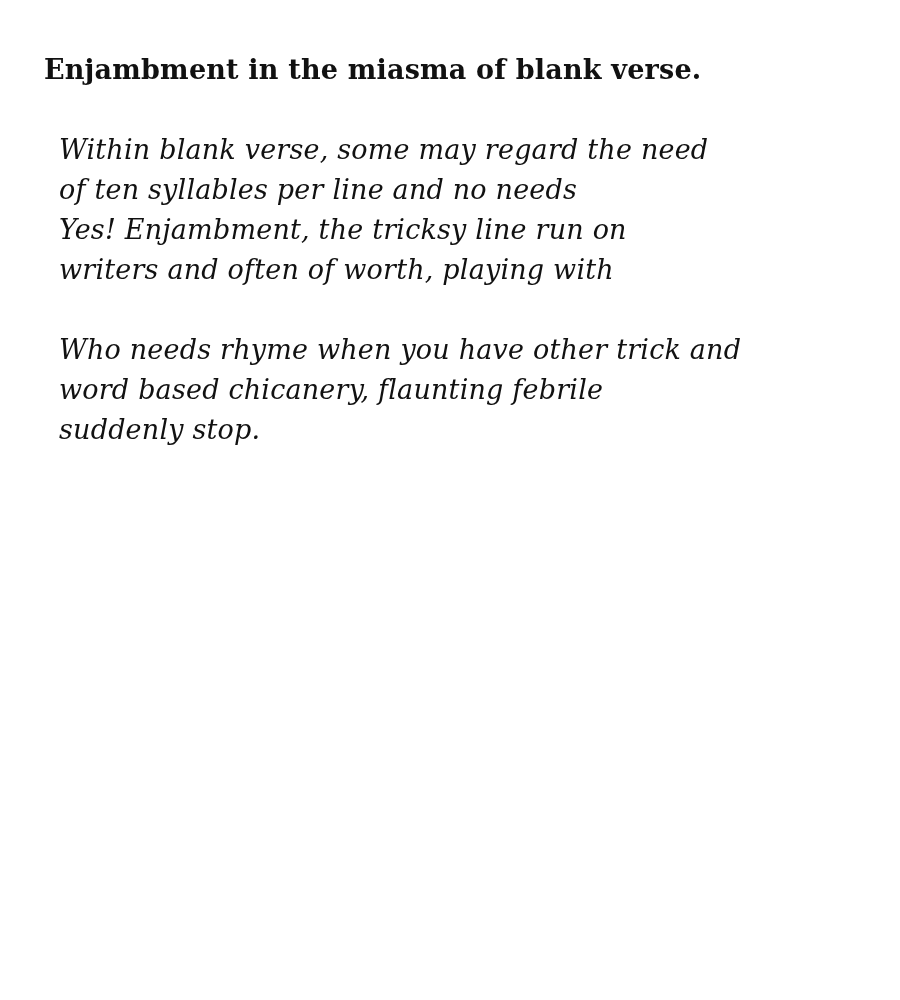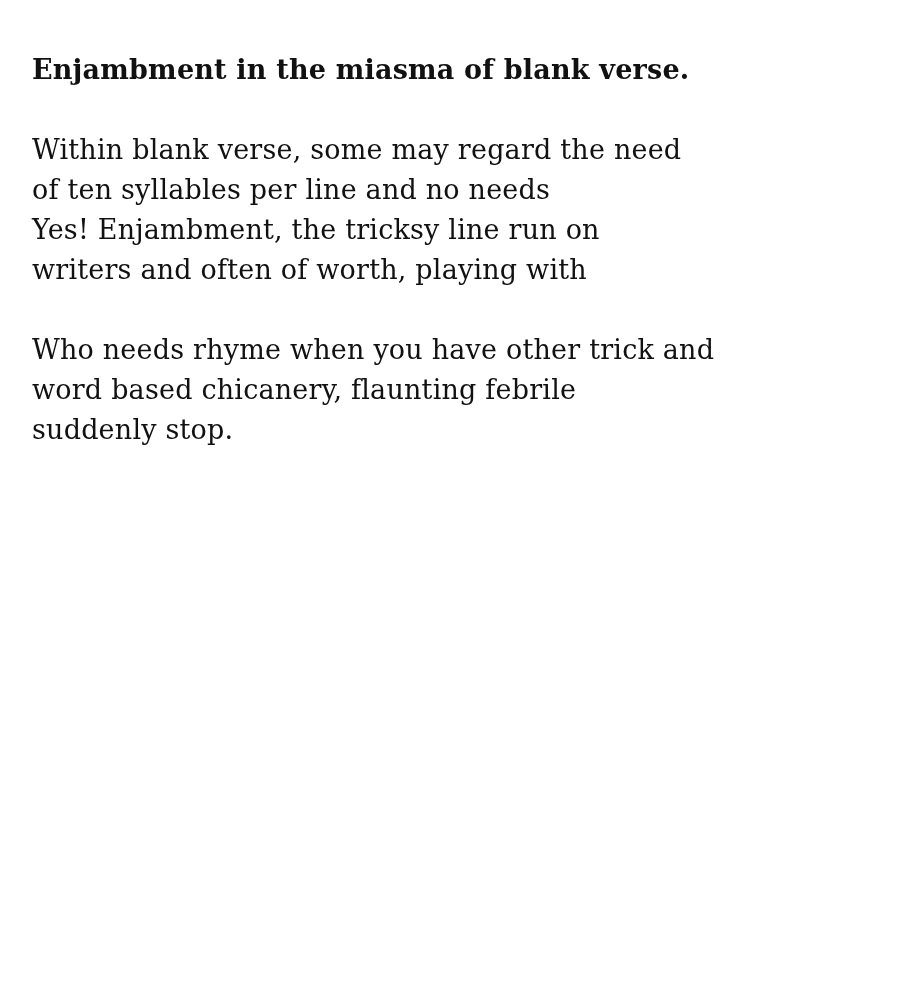--- a/index.html
+++ b/index.html
@@ -12,32 +12,33 @@
     width: 900px;
     height: 1000px;
     background: #ffffff;
     overflow: hidden;
     font-family: "DejaVu Serif", "Liberation Serif", serif;
     color: #111111;
   }
   .content {
     position: absolute;
     top: 50px;
-    left: 32px;
+    left: 44px;
     right: 40px;
   }
   .poem-title {
     font-size: 27px;
     font-weight: bold;
     line-height: 40px;
     margin: 0 0 40px 0;
     letter-spacing: 0.2px;
   }
   .stanza {
-    margin: 0 0 40px 0;
+    margin: 0 0 40px 15px;
+    font-style: italic;
   }
   .poem-line {
     font-size: 27px;
     line-height: 40px;
     white-space: pre;
     letter-spacing: 0.2px;
   }
 </style>
 </head>
 <body>

